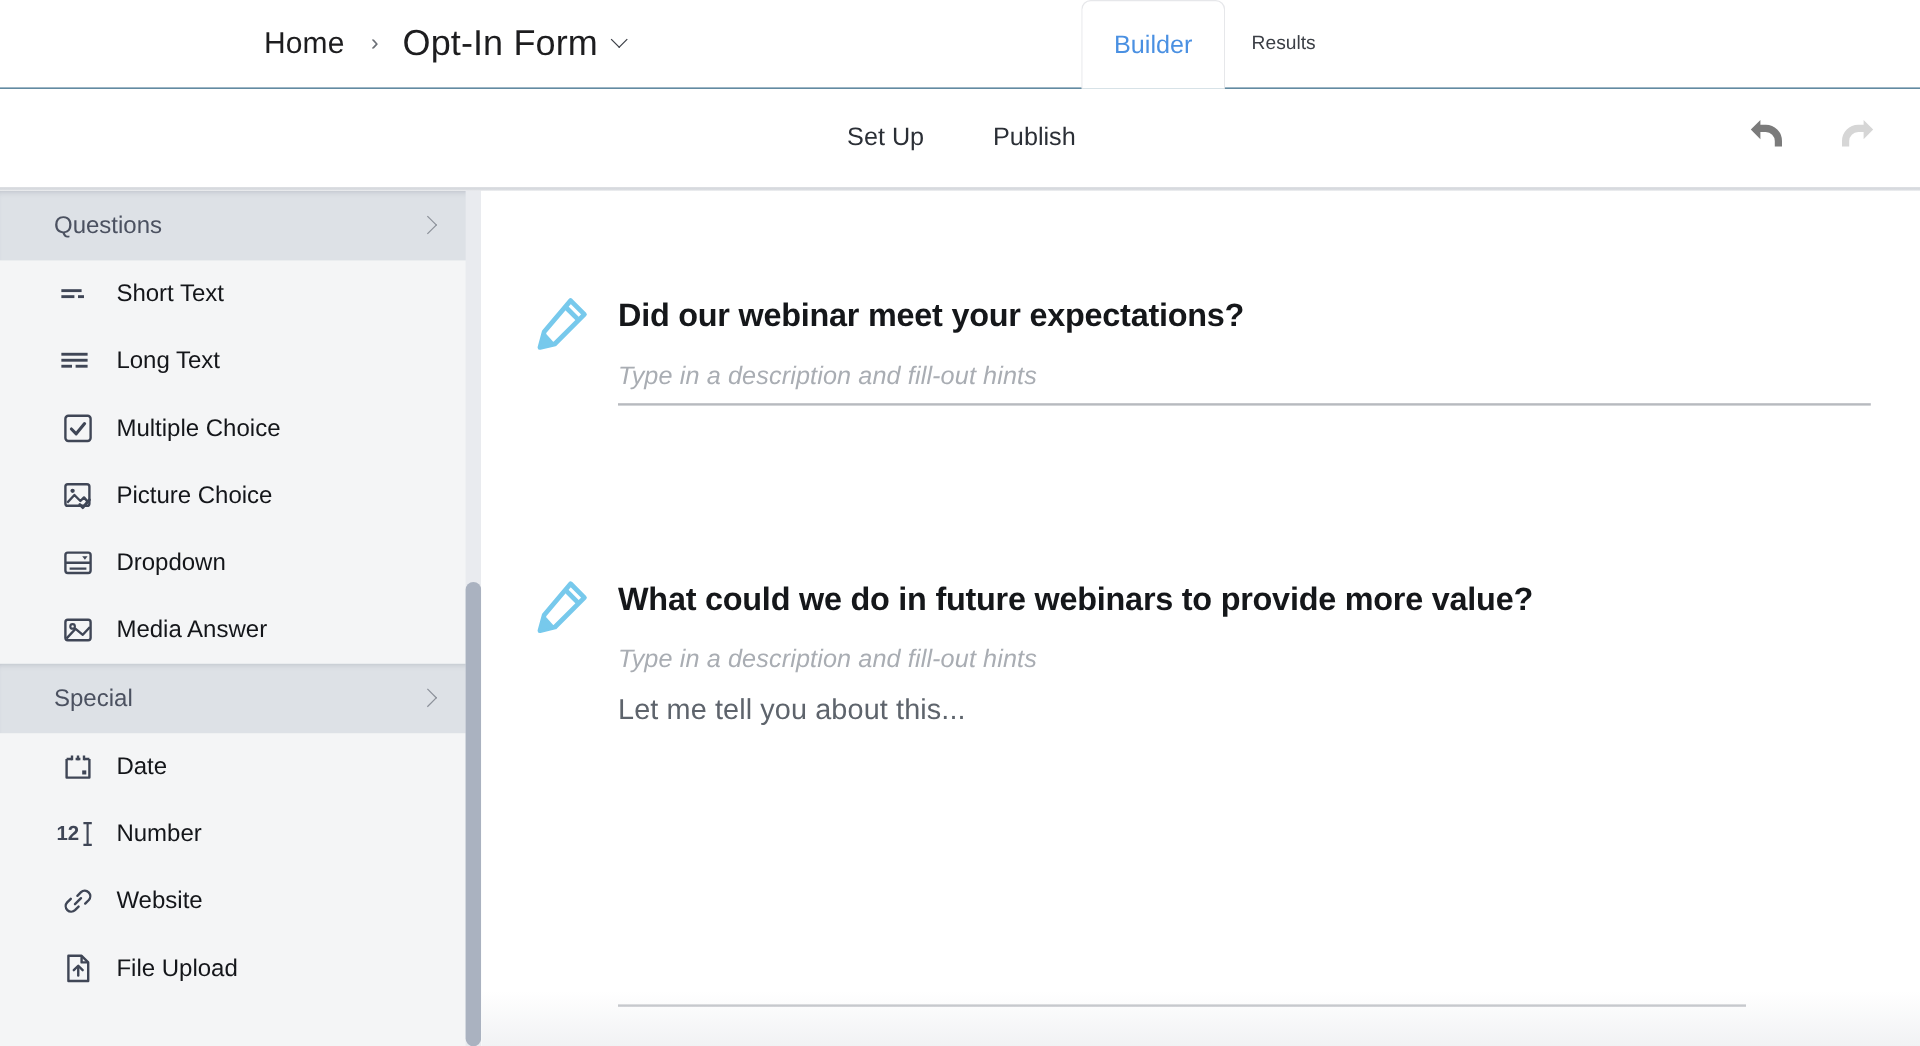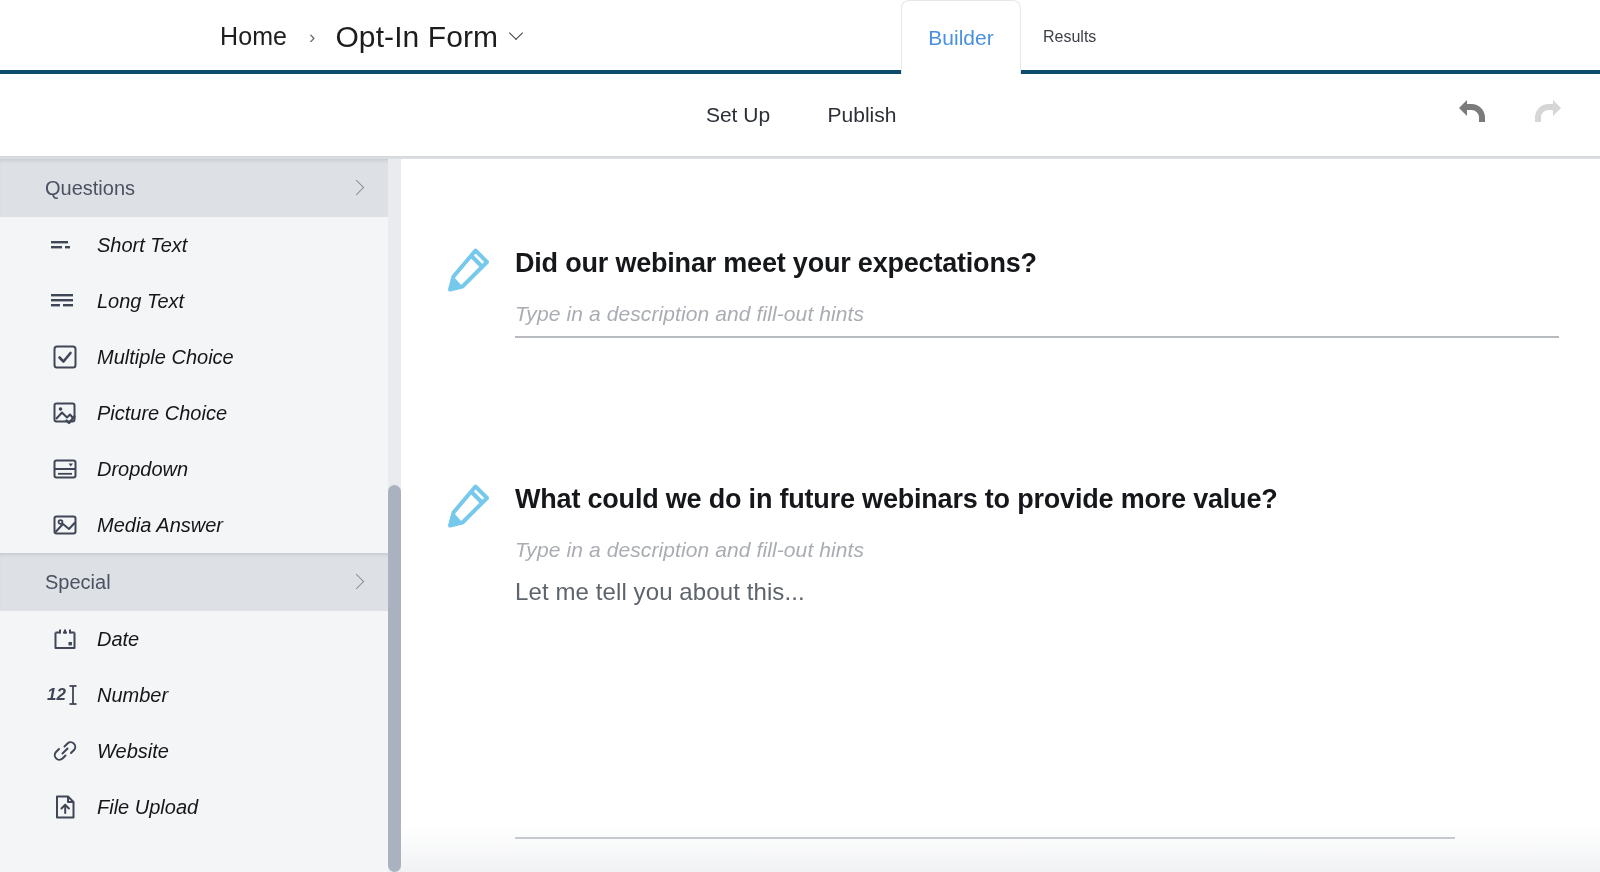--- a/index.html
+++ b/index.html
@@ -8,21 +8,21 @@
     background: #ffffff;
     font-family: "Liberation Sans", sans-serif;
     overflow: hidden;
   }
   .app { position: relative; width: 1600px; height: 872px; background:#fff; }
 
   
   .topbar {
     position: absolute; left:0; top:0; width:1600px; height:74px;
     background:#ffffff;
-    border-bottom: 4px solid #0c4a6e;
+    border-bottom: 1px solid #0c4a6e;
     padding-left: 44px;
   }
   .crumbs {
     position: absolute; left: 220px; top: 0; height: 73px;
     display: flex; align-items: center; gap: 0;
   }
   .crumb-home {
     font-size: 25px; color:#1d1d1f; letter-spacing: .1px;
     cursor: pointer;
   }
@@ -112,21 +112,21 @@
   .side-group-label { font-size:20px; color:#4b5160; }
   .side-group-chev { width:12px; height:12px; position:relative; }
   .side-group-chev::after {
     content:""; position:absolute; left:0; top:0;
     width:10px; height:10px;
     border-right:1.8px solid #8b9099; border-top:1.8px solid #8b9099;
     transform: rotate(45deg);
   }
   .side-item {
     height:56px; display:flex; align-items:center;
-    padding-left: 45px; gap: 0; cursor:pointer;font-style:italic;
+    padding-left: 45px; gap: 0; cursor:pointer;
   }
   .side-ico {
     width: 34px; display:flex; align-items:center; justify-content:flex-end;
     color:#3f4656;
   }
   .side-label {
     font-size: 20px; color:#14161a; margin-left: 18px; white-space:nowrap;
   }
   .side-num {
     font-size:17px; font-weight:700; color:#3f4656;

